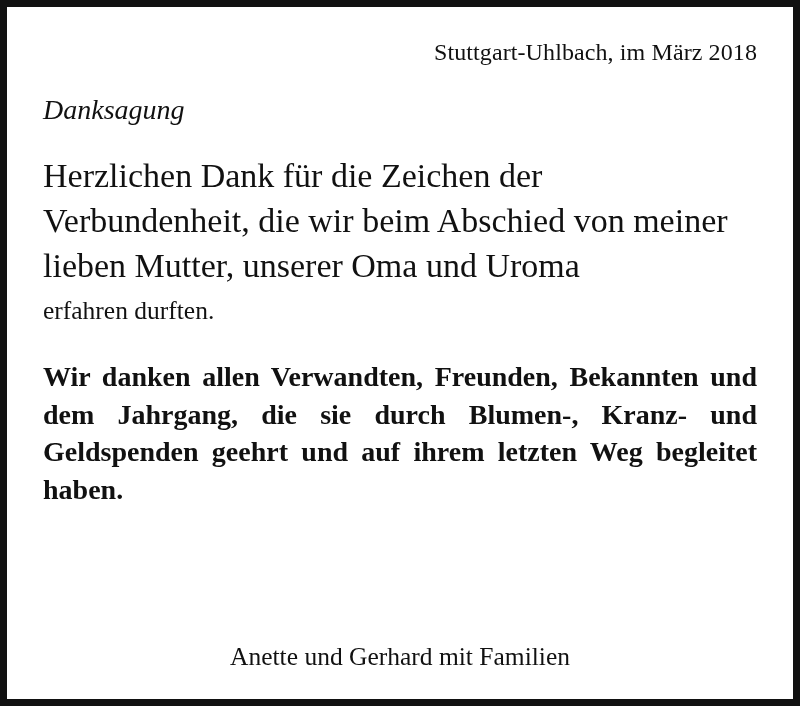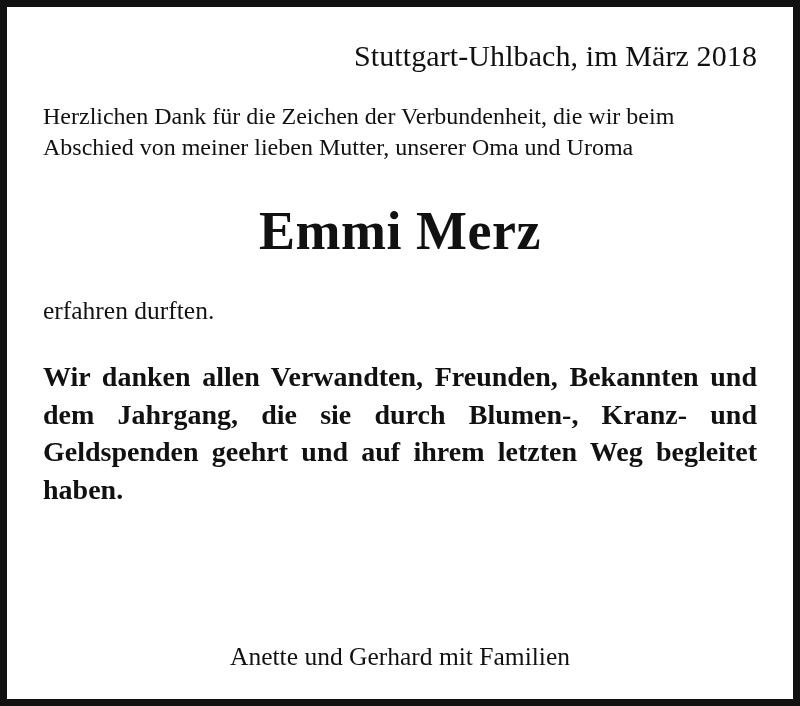--- a/index.html
+++ b/index.html
@@ -17,34 +17,34 @@
     box-sizing: border-box;
     width: 800px;
     height: 706px;
     border: 7px solid #111111;
     padding: 26px 36px 20px 36px;
     display: flex;
     flex-direction: column;
   }
   .place-date {
     text-align: right;
-    font-size: 30px;
+    font-size: 24px;
     line-height: 1.25;
     margin-top: 4px;
     margin-bottom: 26px;
     letter-spacing: 0.1px;
   }
   .headline {
     font-style: italic;
     font-size: 28px;
     line-height: 1.2;
     margin-bottom: 26px;
   }
   .intro {
-    font-size: 24px;
+    font-size: 34px;
     line-height: 1.33;
     text-align: left;
     margin-bottom: 6px;
   }
   .name {
     text-align: center;
     font-weight: bold;
     font-size: 54px;
     line-height: 1.15;
     margin: 30px 0 32px 0;
@@ -74,24 +74,24 @@
     margin-bottom: 6px;
   }
 </style>
 </head>
 <body>
 
 <div class="notice">
 
   <div class="place-date">Stuttgart-Uhlbach, im März 2018</div>
 
+  <div class="headline">Danksagung</div>
 
   <div class="intro">Herzlichen Dank für die Zeichen der Verbundenheit, die wir beim Abschied von meiner lieben Mutter, unserer Oma und Uroma</div>
 
-  <div class="name">Emmi Merz</div>
 
   <div class="after-name">erfahren durften.</div>
 
   <div class="para">Wir danken allen Verwandten, Freunden, Bekannten und dem Jahrgang, die sie durch Blumen-, Kranz- und Geldspenden geehrt und auf ihrem letzten Weg begleitet haben.</div>
 
 
   <div class="signature">Anette und Gerhard mit Familien</div>
 
 </div>
 

